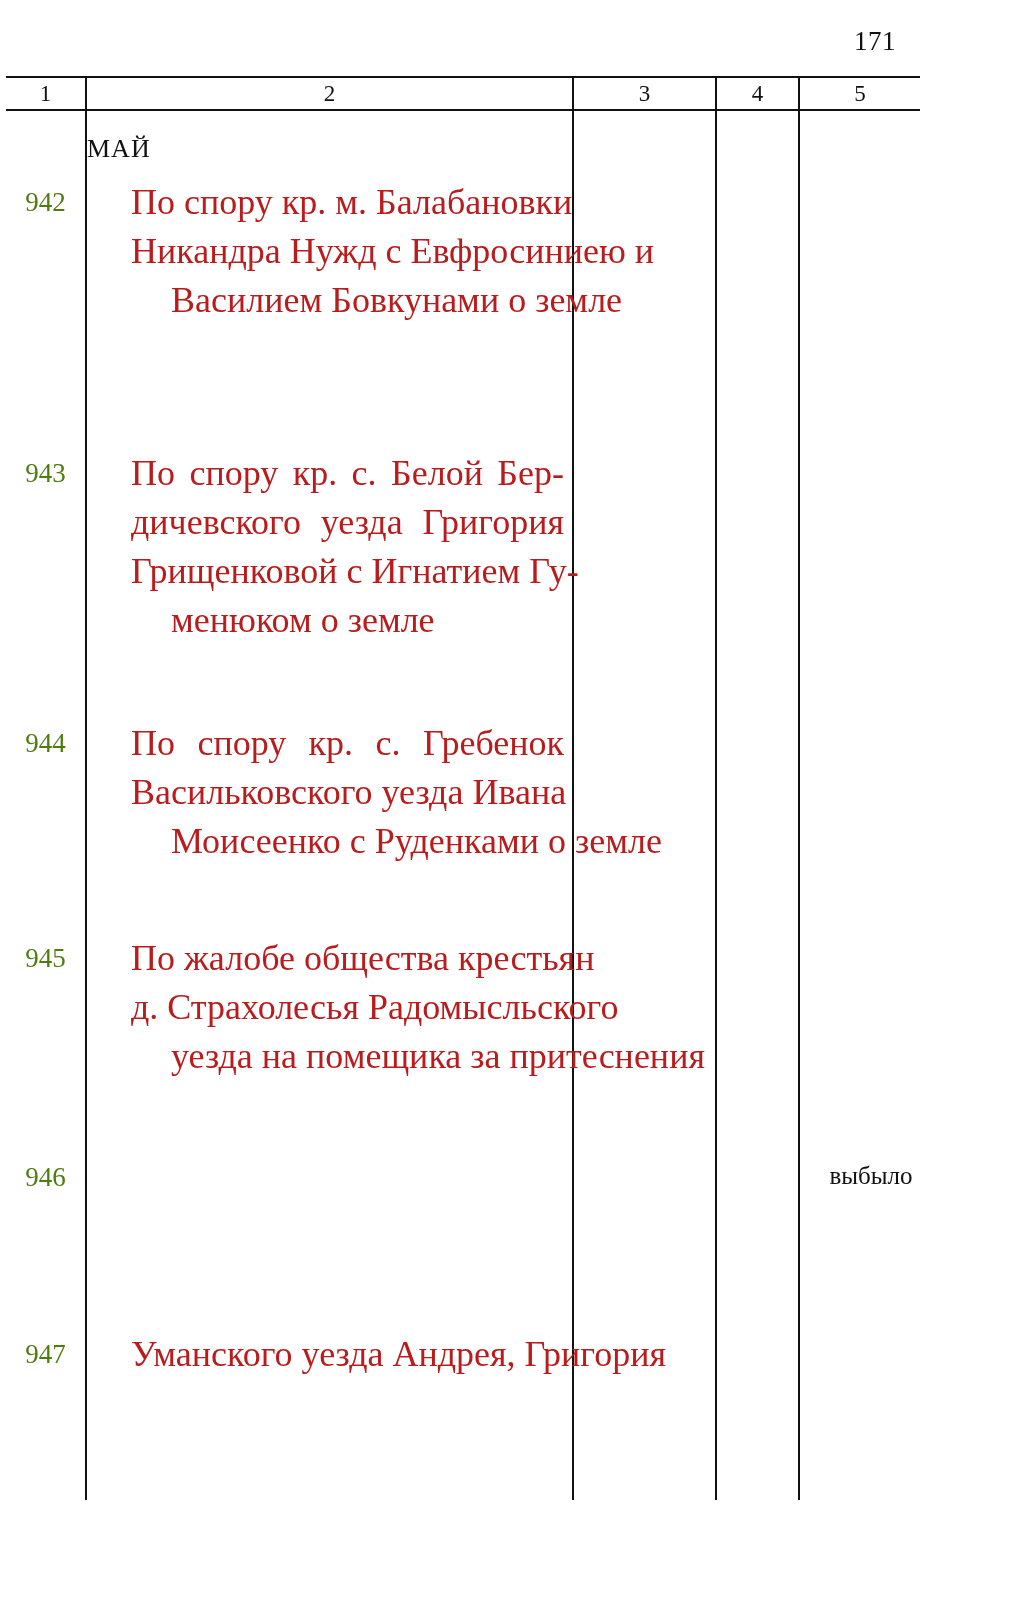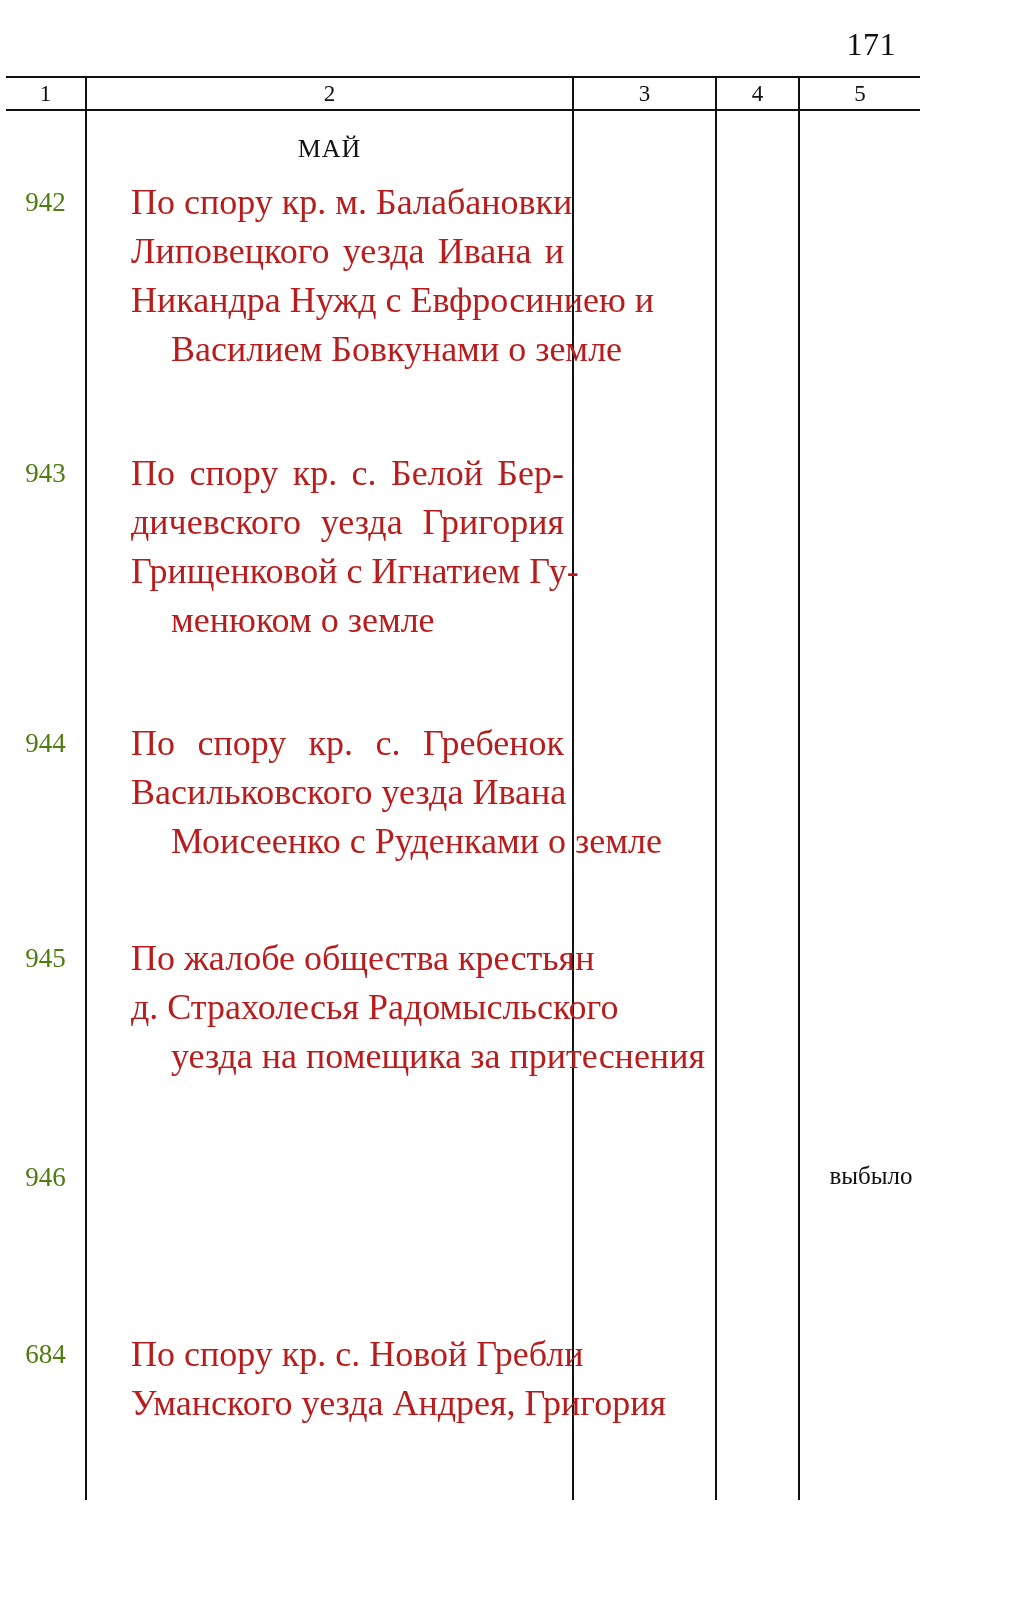--- a/index.html
+++ b/index.html
@@ -14,21 +14,21 @@
     font-family: "Liberation Serif", "DejaVu Serif", serif;
     color: #000000;
     overflow: hidden;
   }
 
   
   .page-number {
     position: absolute;
     right: 128px;
     top: 26px;
-    font-size: 32px;
+    font-size: 27px;
     letter-spacing: 0.5px;
     color: #111;
   }
 
   
   .table-frame {
     position: absolute;
     left: 6px;
     top: 76px;
     width: 914px;
@@ -73,21 +73,21 @@
   .colhead.h2 { left: 81px;  width: 485px; }
   .colhead.h3 { left: 568px; width: 141px; }
   .colhead.h4 { left: 711px; width: 81px;  }
   .colhead.h5 { left: 794px; width: 120px; }
 
   
   .month-heading {
     position: absolute;
     left: 81px;
     width: 485px;
-    text-align: center;
+    text-align: left;
     font-size: 26px;
     letter-spacing: 1px;
     color: #111;
   }
 
   
   .entry-number {
     position: absolute;
     left: 0px;
     width: 79px;
@@ -145,21 +145,20 @@
   <div class="colhead h2">2</div>
   <div class="colhead h3">3</div>
   <div class="colhead h4">4</div>
   <div class="colhead h5">5</div>
 
   <div class="month-heading" style="top:58px">МАЙ</div>
 
   <div class="entry-number" style="top:111px">942</div>
   <div class="entry-text" style="top:102px">
       <span class="ln">По спору кр. м. Балабановки</span>
-      <span class="ln">Липовецкого уезда Ивана и</span>
       <span class="ln">Никандра Нужд с Евфросиниею и</span>
       <span class="ln last">Василием Бовкунами о земле</span>
     </div>
 
   <div class="entry-number" style="top:382px">943</div>
   <div class="entry-text" style="top:373px">
       <span class="ln">По спору кр. с. Белой Бер-</span>
       <span class="ln">дичевского уезда Григория</span>
       <span class="ln">Грищенковой с Игнатием Гу-</span>
       <span class="ln last">менюком о земле</span>
@@ -175,19 +174,18 @@
   <div class="entry-number" style="top:867px">945</div>
   <div class="entry-text" style="top:858px">
       <span class="ln">По жалобе общества крестьян</span>
       <span class="ln">д. Страхолесья Радомысльского</span>
       <span class="ln last">уезда на помещика за притеснения</span>
     </div>
 
   <div class="entry-number" style="top:1086px">946</div>
   <div class="col5-text" style="top:1086px">выбыло</div>
 
-  <div class="entry-number" style="top:1263px">684</div>
+  <div class="entry-number" style="top:1263px">947</div>
   <div class="entry-text" style="top:1254px">
-      <span class="ln">По спору кр. с. Новой Гребли</span>
       <span class="ln">Уманского уезда Андрея, Григория</span>
     </div>
 
 </div>
 
 </body></html>

